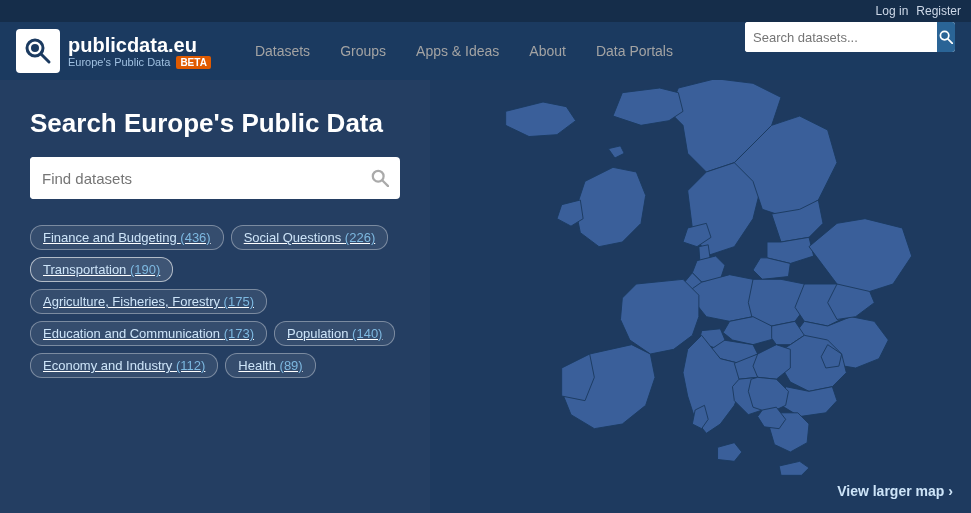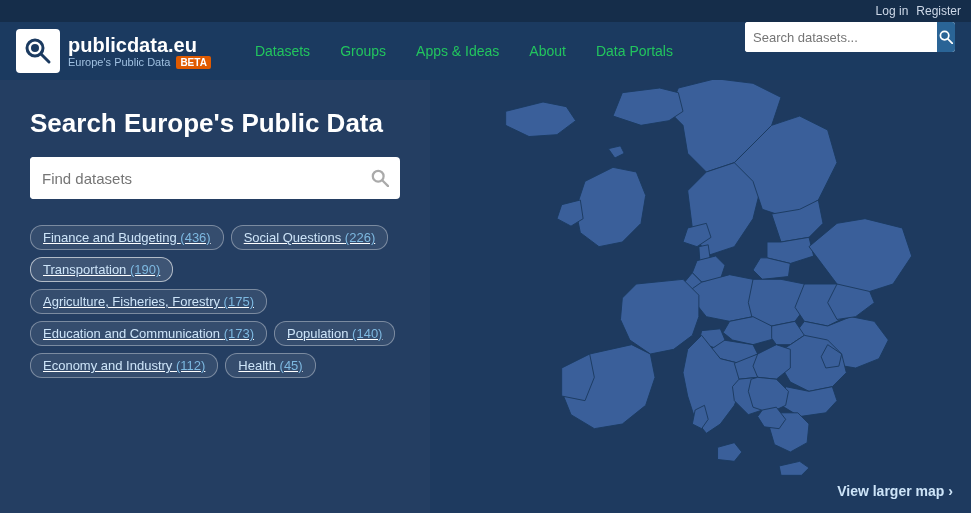--- a/index.html
+++ b/index.html
@@ -80,21 +80,21 @@
       border-radius: 2px;
     }
 
     nav {
       display: flex;
       align-items: center;
       gap: 2px;
       flex: 1;
     }
     nav a {
-      color: #22c55e;
+      color: #a3a3a3;
       text-decoration: none;
       font-size: 14px;
       padding: 0 14px;
       height: 58px;
       display: flex;
       align-items: center;
     }
 
     .search-bar {
       display: flex;
@@ -290,21 +290,21 @@
     </div>
 
     <div class="tags-area" id="tags-container">
     <span class="tag">Finance and Budgeting <span class="count">(436)</span></span>
         <span class="tag">Social Questions <span class="count">(226)</span></span>
         <span class="tag active">Transportation <span class="count">(190)</span></span>
         <span class="tag">Agriculture, Fisheries, Forestry <span class="count">(175)</span></span>
         <span class="tag">Education and Communication <span class="count">(173)</span></span>
         <span class="tag">Population <span class="count">(140)</span></span>
         <span class="tag">Economy and Industry <span class="count">(112)</span></span>
-        <span class="tag">Health <span class="count">(45)</span></span>
+        <span class="tag">Health <span class="count">(89)</span></span>
       </div>
   </div>
 
   <div class="map-area">
 
     <svg viewBox="100 0 550 600" xmlns="http://www.w3.org/2000/svg">
       <defs>
         <style>
           .country { fill: #3a5f9a; stroke: #1b3a60; stroke-width: 1; }
           .country:hover { fill: #4a70b0; }

